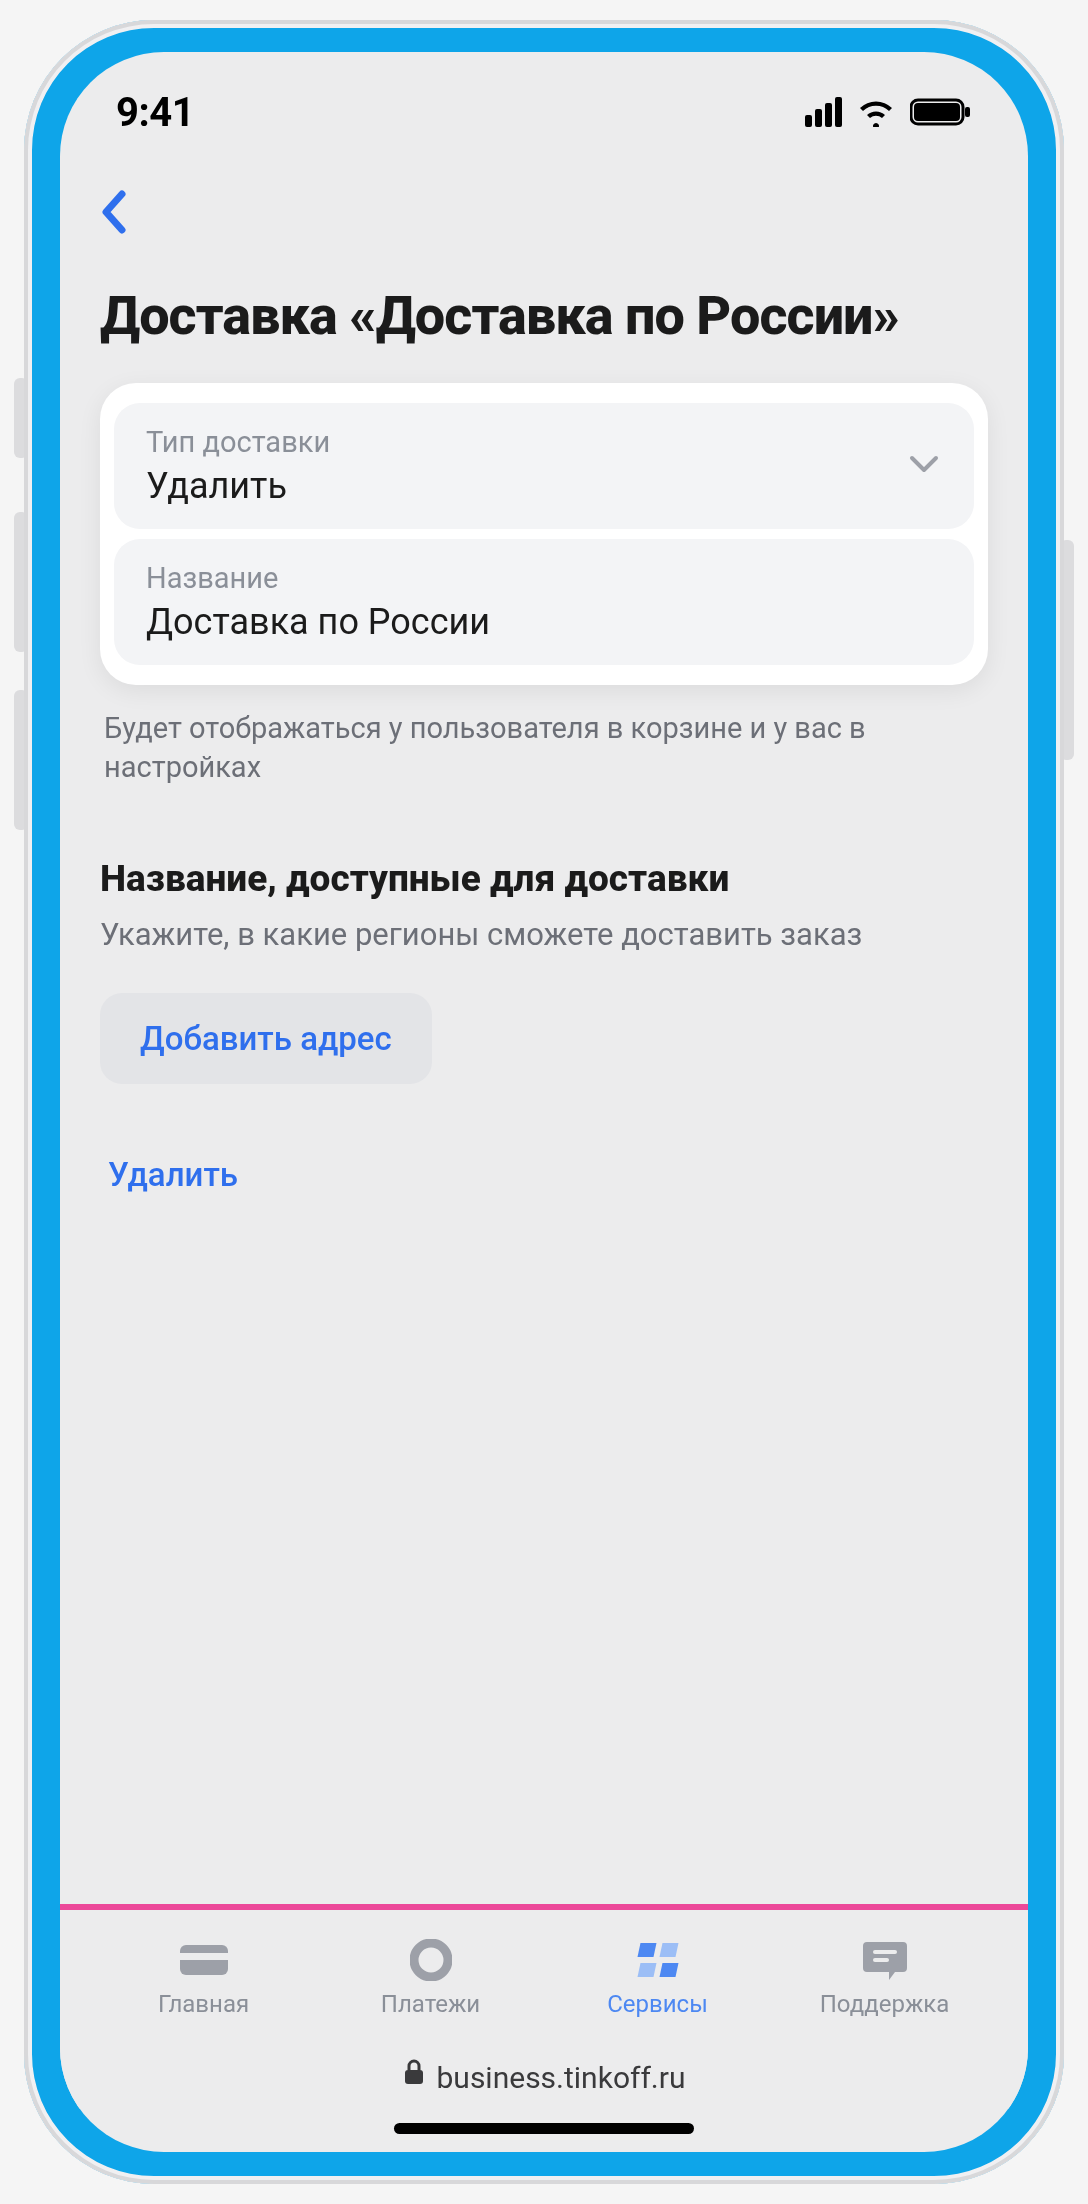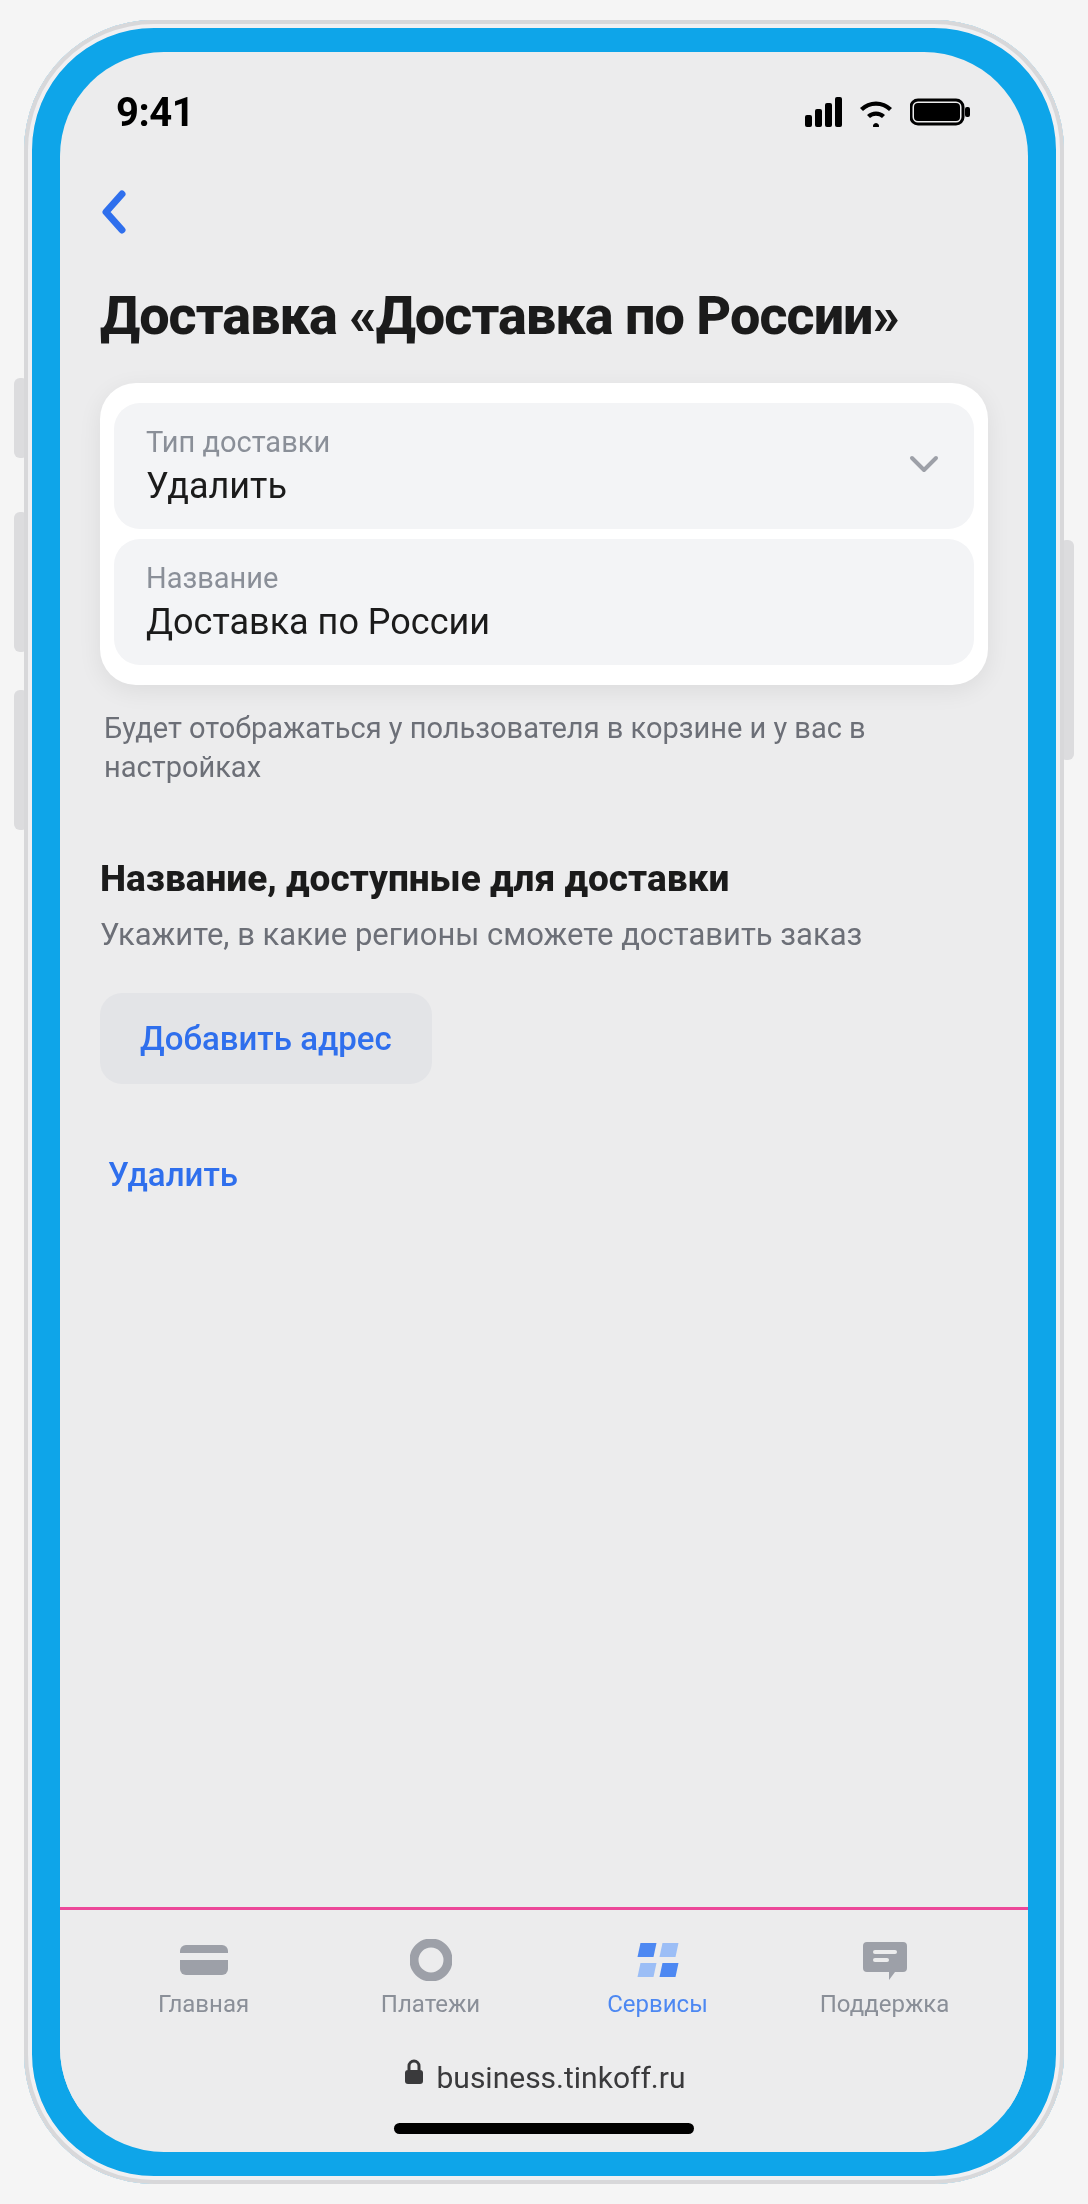--- a/index.html
+++ b/index.html
@@ -100,21 +100,21 @@
   }
   .link-button {
     font-size:33px;
     color:#2f6fed;
     font-weight:500;
     cursor:pointer;
     padding:0 8px;
   }
   
   
-  .tabbar-wrap { border-top:3px solid #ec4899;}
+  .tabbar-wrap { border-top:6px solid #ec4899;}
   .tabbar {
     display:flex;
     justify-content:space-around;
     padding: 28px 30px 8px;
     background:#ececed;
   }
   .tab { display:flex; flex-direction:column; align-items:center; gap:8px; cursor:pointer; width:180px;}
   .tab-icon { width:56px; height:44px; display:flex; align-items:center; justify-content:center;}
   .tab-label { font-size:24px; color:#8a8f98;}
   .tab.active .tab-label { color:#4d88f2;}

